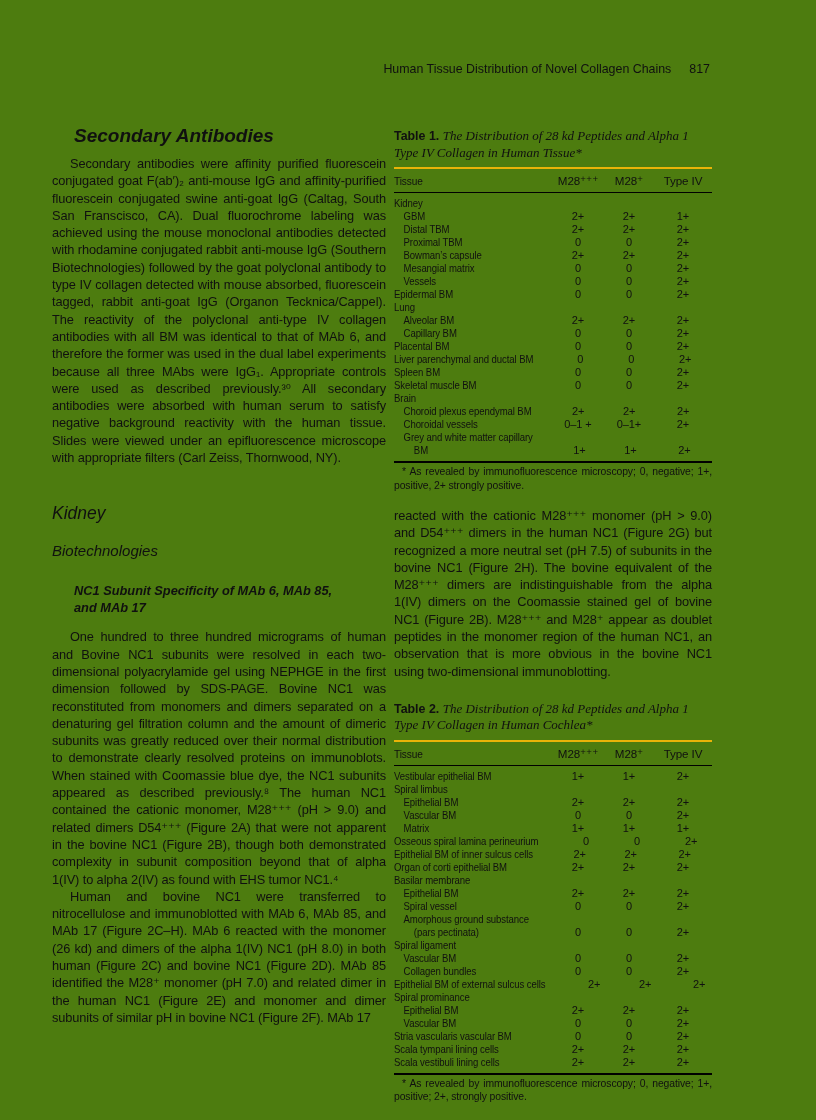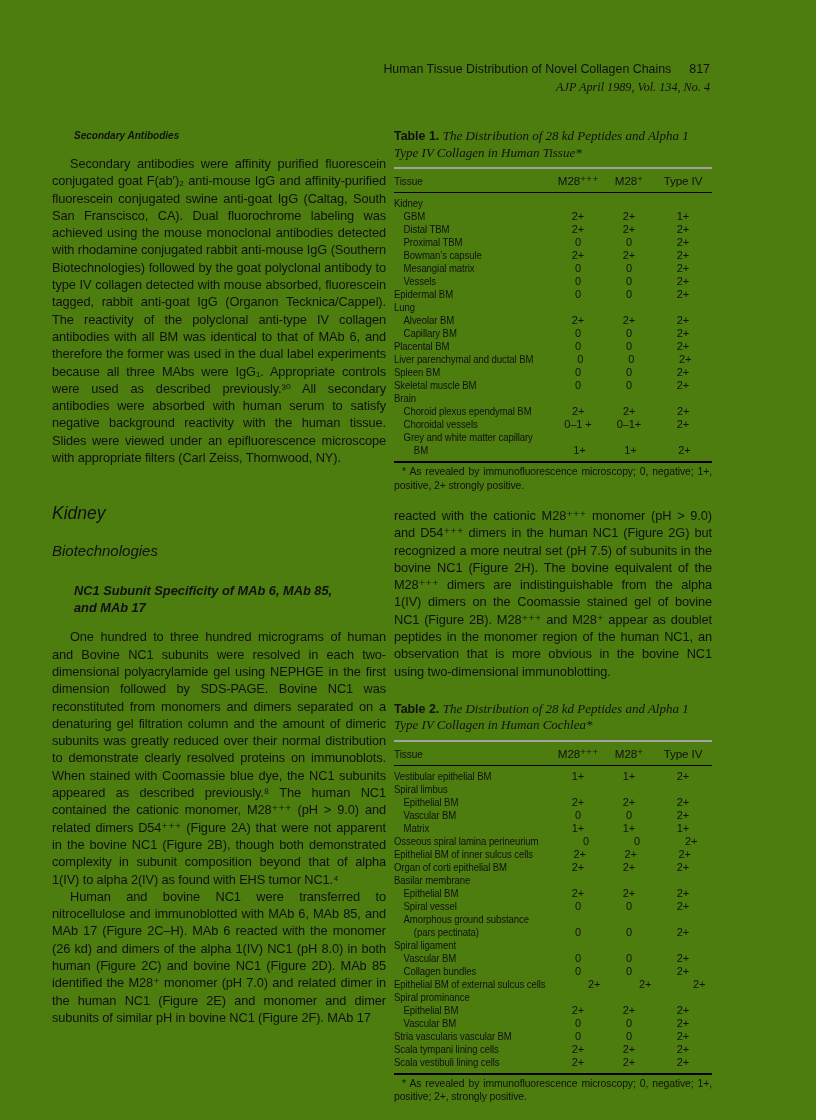--- a/index.html
+++ b/index.html
@@ -15,54 +15,53 @@
   .rh-line2{font-family:"Liberation Serif","DejaVu Serif",serif;font-style:italic;
     font-size:12.2px;line-height:15px;margin-top:3px;white-space:nowrap;}
   
   .col{position:absolute;top:128px;}
   #leftcol{left:52px;width:334px;}
   #rightcol{left:394px;width:318px;}
   p{margin:0;}
   .body-par{font-size:12.8px;line-height:17.3px;text-align:justify;text-indent:18px;
     letter-spacing:-0.1px;}
   .no-indent{text-indent:0;}
-  .h-sub{font-style:italic;font-weight:bold;font-size:10px;line-height:16px;
+  .h-sub{font-style:italic;font-weight:bold;font-size:19px;line-height:16px;
     margin:0 0 11px 22px;}
   .h-results{font-style:italic;font-size:17.5px;line-height:20px;margin-top:37px;}
   .h-immuno{font-style:italic;font-size:15px;line-height:18px;margin-top:19px;}
   .h-nc1{font-style:italic;font-weight:bold;font-size:12.8px;line-height:16.5px;
     margin:23px 0 12px 22px;white-space:pre-line;}
   
   .ttitle{font-size:12.4px;line-height:16.5px;margin-bottom:6px;}
   .ttitle .tnum{font-weight:bold;}
   .ttitle .ttext{font-family:"Liberation Serif","DejaVu Serif",serif;font-style:italic;
     font-size:13px;}
   .tbl{width:100%;}
   .trow{display:flex;align-items:flex-end;font-size:11px;line-height:13px;
     letter-spacing:-0.1px;}
-  .thead{border-top:2px solid #a3a3a3;border-bottom:1.5px solid #000;
+  .thead{border-top:2px solid #eab308;border-bottom:1.5px solid #000;
     padding-top:5px;padding-bottom:5px;font-size:11.6px;}
   .tbody{border-bottom:2px solid #000;padding:4px 0 4px 0;}
   .tlabel{flex:1;white-space:pre;transform:scaleX(0.87);transform-origin:0 100%;}
   .ind .tlabel{padding-left:11px;}
   .tcell{flex:none;text-align:center;}
   .c0{width:52px;}.c1{width:50px;}.c2{width:58px;}
   .tfoot{font-size:10.4px;line-height:13.5px;text-align:justify;text-indent:8px;
     letter-spacing:-0.1px;margin-top:2px;}
   #t1-block{margin-bottom:15px;}
   #right-par{margin-bottom:21px;}
 </style>
 </head>
 <body>
 
 <div id="page">
 
   <div id="runhead">
     <div class="rh-line1"><span>Human Tissue Distribution of Novel Collagen Chains</span><span class="rh-page">817</span></div>
-    <div class="rh-line2">AJP April 1989, Vol. 134, No. 4</div>
   </div>
 
   <div id="leftcol" class="col">
     <p class="h-sub">Secondary Antibodies</p>
     <p class="body-par">Secondary antibodies were affinity purified fluorescein conjugated goat F(ab′)₂ anti-mouse IgG and affinity-purified fluorescein conjugated swine anti-goat IgG (Caltag, South San Franscisco, CA). Dual fluorochrome labeling was achieved using the mouse monoclonal antibodies detected with rhodamine conjugated rabbit anti-mouse IgG (Southern Biotechnologies) followed by the goat polyclonal antibody to type IV collagen detected with mouse absorbed, fluorescein tagged, rabbit anti-goat IgG (Organon Tecknica/Cappel). The reactivity of the polyclonal anti-type IV collagen antibodies with all BM was identical to that of MAb 6, and therefore the former was used in the dual label experiments because all three MAbs were IgG₁. Appropriate controls were used as described previously.³⁰ All secondary antibodies were absorbed with human serum to satisfy negative background reactivity with the human tissue. Slides were viewed under an epifluorescence microscope with appropriate filters (Carl Zeiss, Thornwood, NY).</p>
     <p class="h-results">Kidney</p>
     <p class="h-immuno">Biotechnologies</p>
     <p class="h-nc1">NC1 Subunit Specificity of MAb 6, MAb 85,
 and MAb 17</p>
     <p class="body-par">One hundred to three hundred micrograms of human and Bovine NC1 subunits were resolved in each two-dimensional polyacrylamide gel using NEPHGE in the first dimension followed by SDS-PAGE. Bovine NC1 was reconstituted from monomers and dimers separated on a denaturing gel filtration column and the amount of dimeric subunits was greatly reduced over their normal distribution to demonstrate clearly resolved proteins on immunoblots. When stained with Coomassie blue dye, the NC1 subunits appeared as described previously.⁸ The human NC1 contained the cationic monomer, M28⁺⁺⁺ (pH &gt; 9.0) and related dimers D54⁺⁺⁺ (Figure 2A) that were not apparent in the bovine NC1 (Figure 2B), though both demonstrated complexity in subunit composition beyond that of alpha 1(IV) to alpha 2(IV) as found with EHS tumor NC1.⁴</p>

